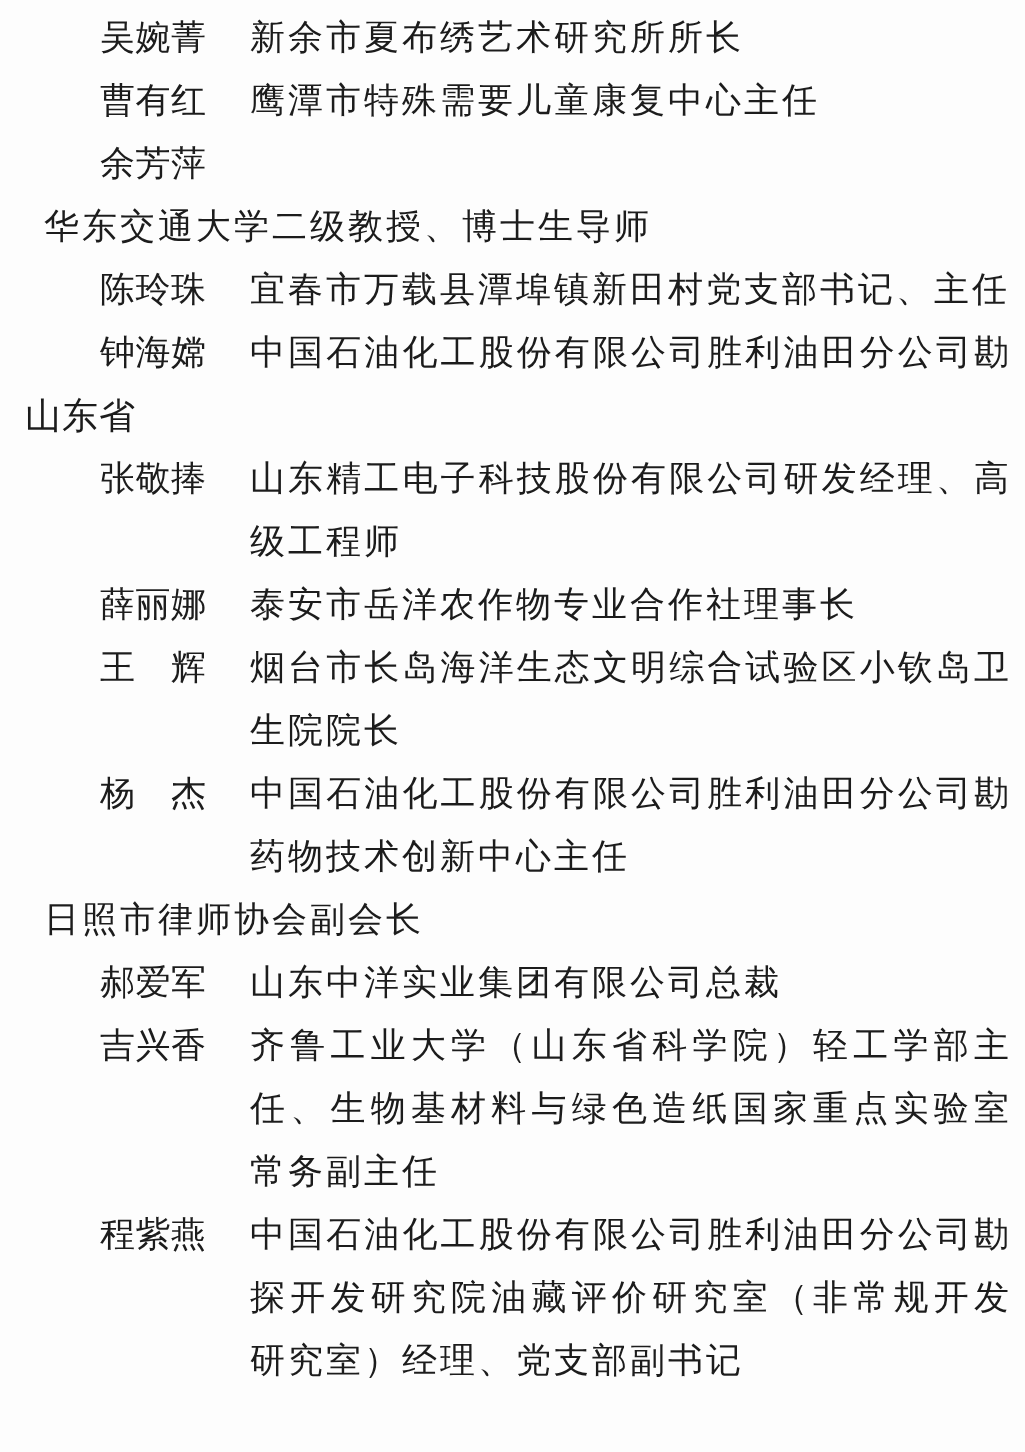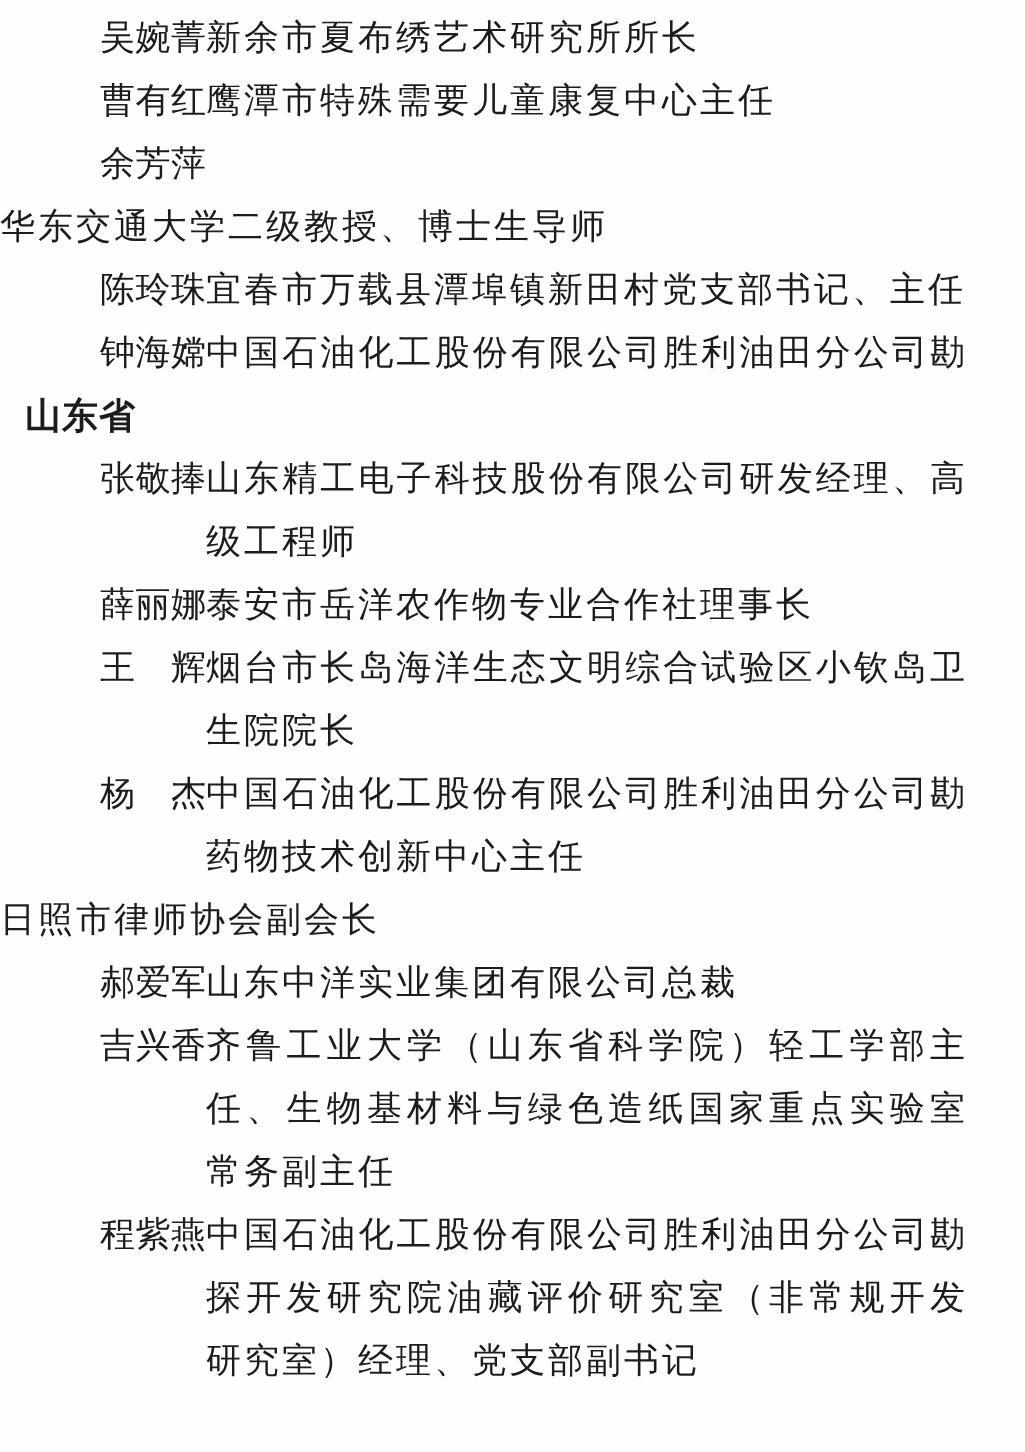--- a/index.html
+++ b/index.html
@@ -14,41 +14,42 @@
     font-family: "Liberation Serif", serif;
     overflow: hidden;
   }
   #content {
     padding-top: 6px;
   }
   .section-header {
     margin-left: 25px;
     font-size: 36px;
     line-height: 63px;
-    font-weight: bold;
+    font-weight: normal;
     letter-spacing: 1px;
     font-family: "Liberation Sans", sans-serif;
   }
   .row {
     display: flex;
     align-items: flex-start;
   }
   .name {
     flex: 0 0 106px;
     margin-left: 100px;
     font-size: 35px;
     line-height: 63px;
     text-align: justify;
     text-align-last: justify;
     text-justify: inter-character;
     white-space: nowrap;
   }
   .title {
     flex: 0 0 762px;
     width: 762px;
+    margin-left: 44px;
   }
   .line {
     font-size: 35px;
     line-height: 63px;
     letter-spacing: 3px;
   }
   .line.just {
     text-align: justify;
     text-align-last: justify;
     text-justify: inter-character;

